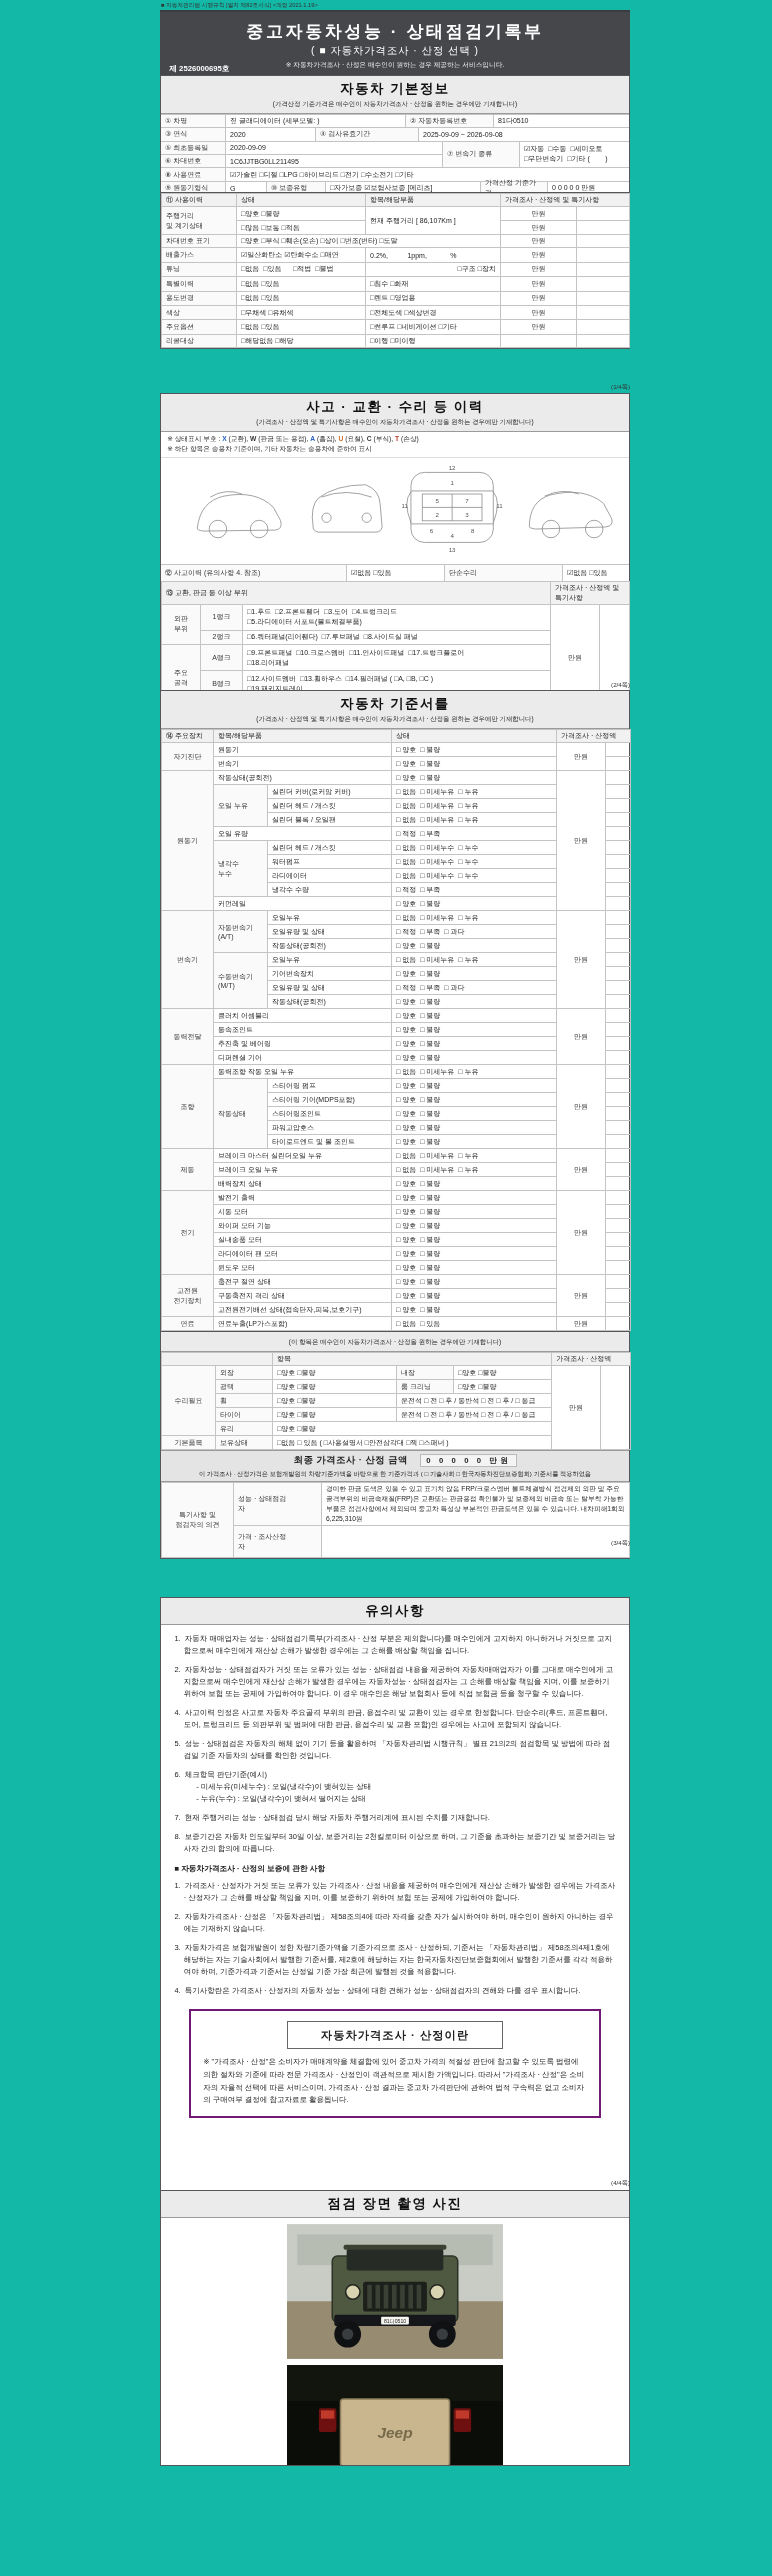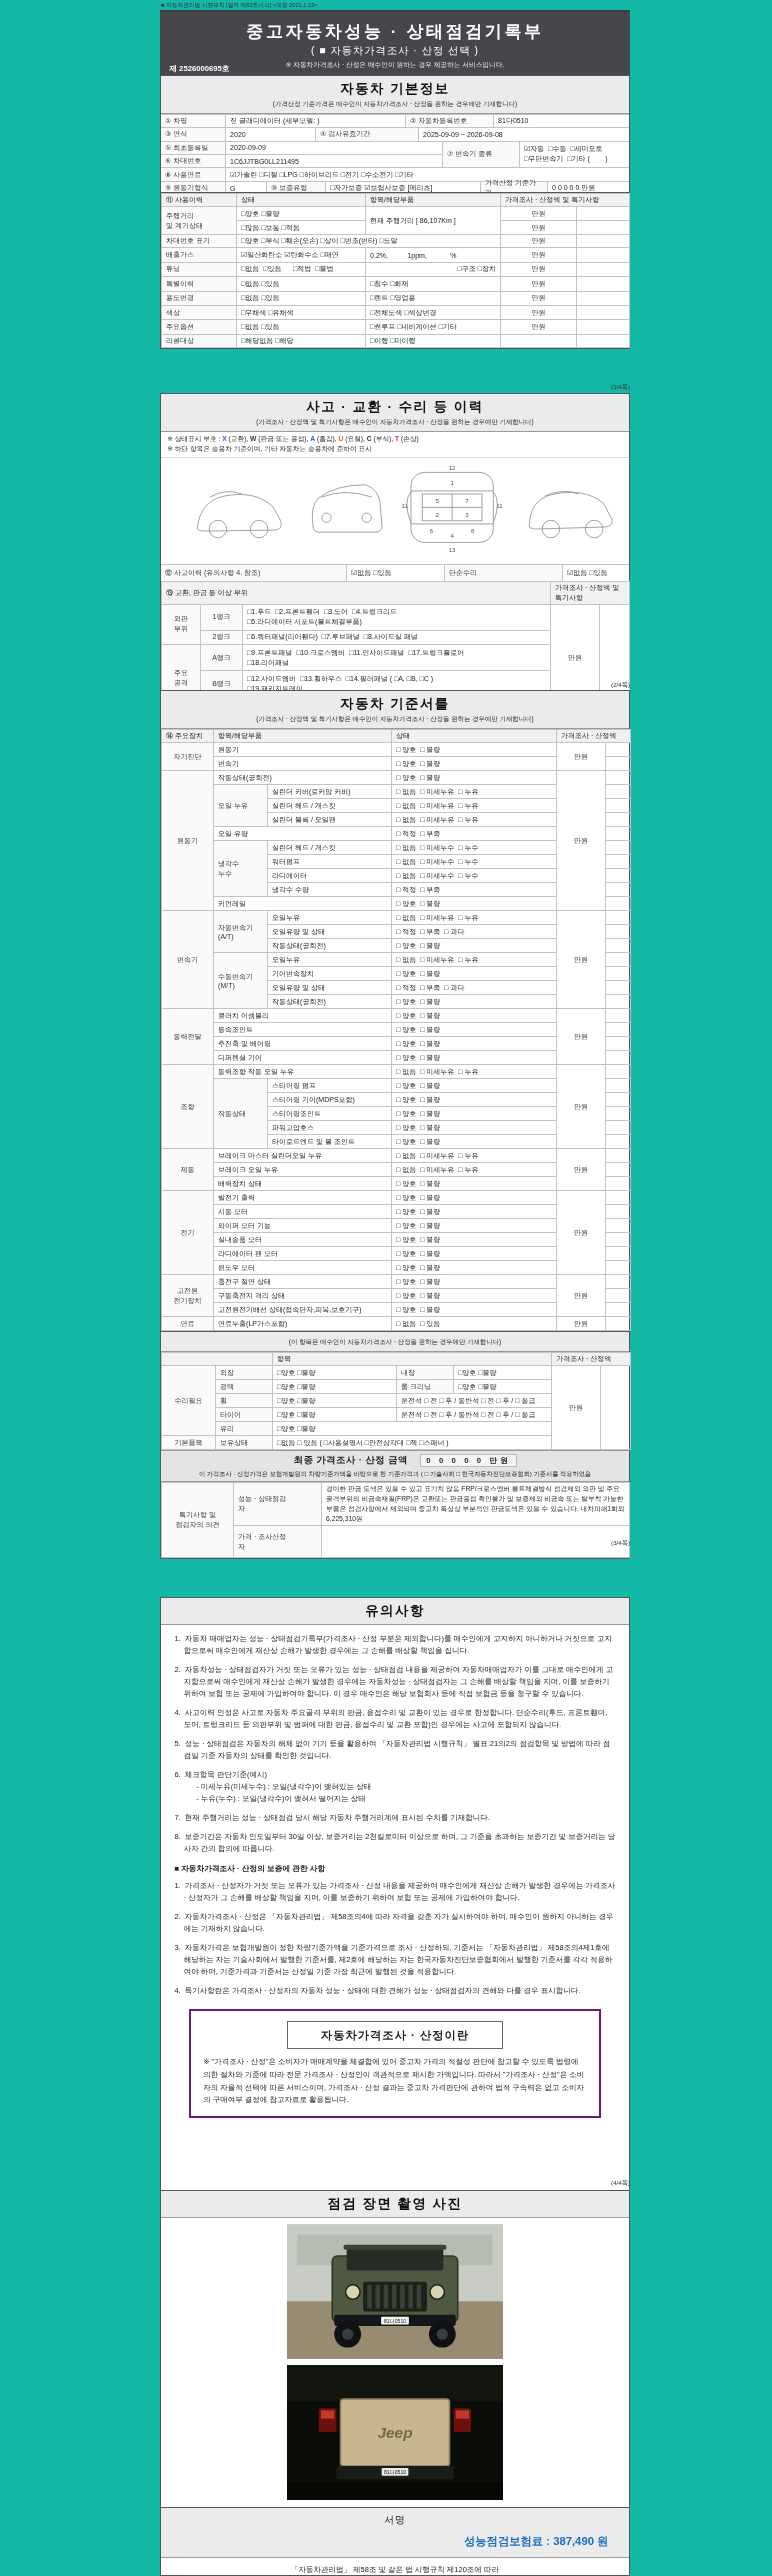--- a/index.html
+++ b/index.html
@@ -684,21 +684,21 @@
           <div class="notice-item">4.  특기사항란은 가격조사 · 산정자의 자동차 성능 · 상태에 대한 견해가 성능 · 상태점검자의 견해와 다를 경우 표시합니다.</div>
         </div>
       <div class="mean-box">
         <div class="mean-title">자동차가격조사 · 산정이란</div>
         <div class="mean-text">※ "가격조사 · 산정"은 소비자가 매매계약을 체결함에 있어 중고차 가격의 적절성 판단에 참고할 수 있도록 법령에 의한 절차와 기준에 따라 전문 가격조사 · 산정인이 객관적으로 제시한 가액입니다. 따라서 "가격조사 · 산정"은 소비자의 자율적 선택에 따른 서비스이며, 가격조사 · 산정 결과는 중고차 가격판단에 관하여 법적 구속력은 없고 소비자의 구매여부 결정에 참고자료로 활용됩니다.</div>
       </div>
     </div>
   </div>
   <div class="marker" style="top:2179px;">(4/4쪽)</div>
 
-  <div class="col box" style="top:2190px;height:386px;overflow:hidden;">
+  <div class="col box" style="top:2190px;height:276px;overflow:hidden;">
     <div class="sec-head">
       <div class="sec-title">점검 장면 촬영 사진</div>
     </div>
 
     <svg class="photo-frame" height="135" viewBox="0 0 420 262">
       <rect width="420" height="262" fill="#c9ccc5"></rect>
       <rect y="150" width="420" height="112" fill="#978c72"></rect>
       <rect x="20" y="20" width="380" height="60" fill="#b7bcb3"></rect>
       <rect x="88" y="62" width="244" height="128" rx="10" fill="#4f5840" stroke="#2e3327" stroke-width="3"></rect>
       <rect x="116" y="48" width="188" height="42" rx="4" fill="#262b26"></rect>

